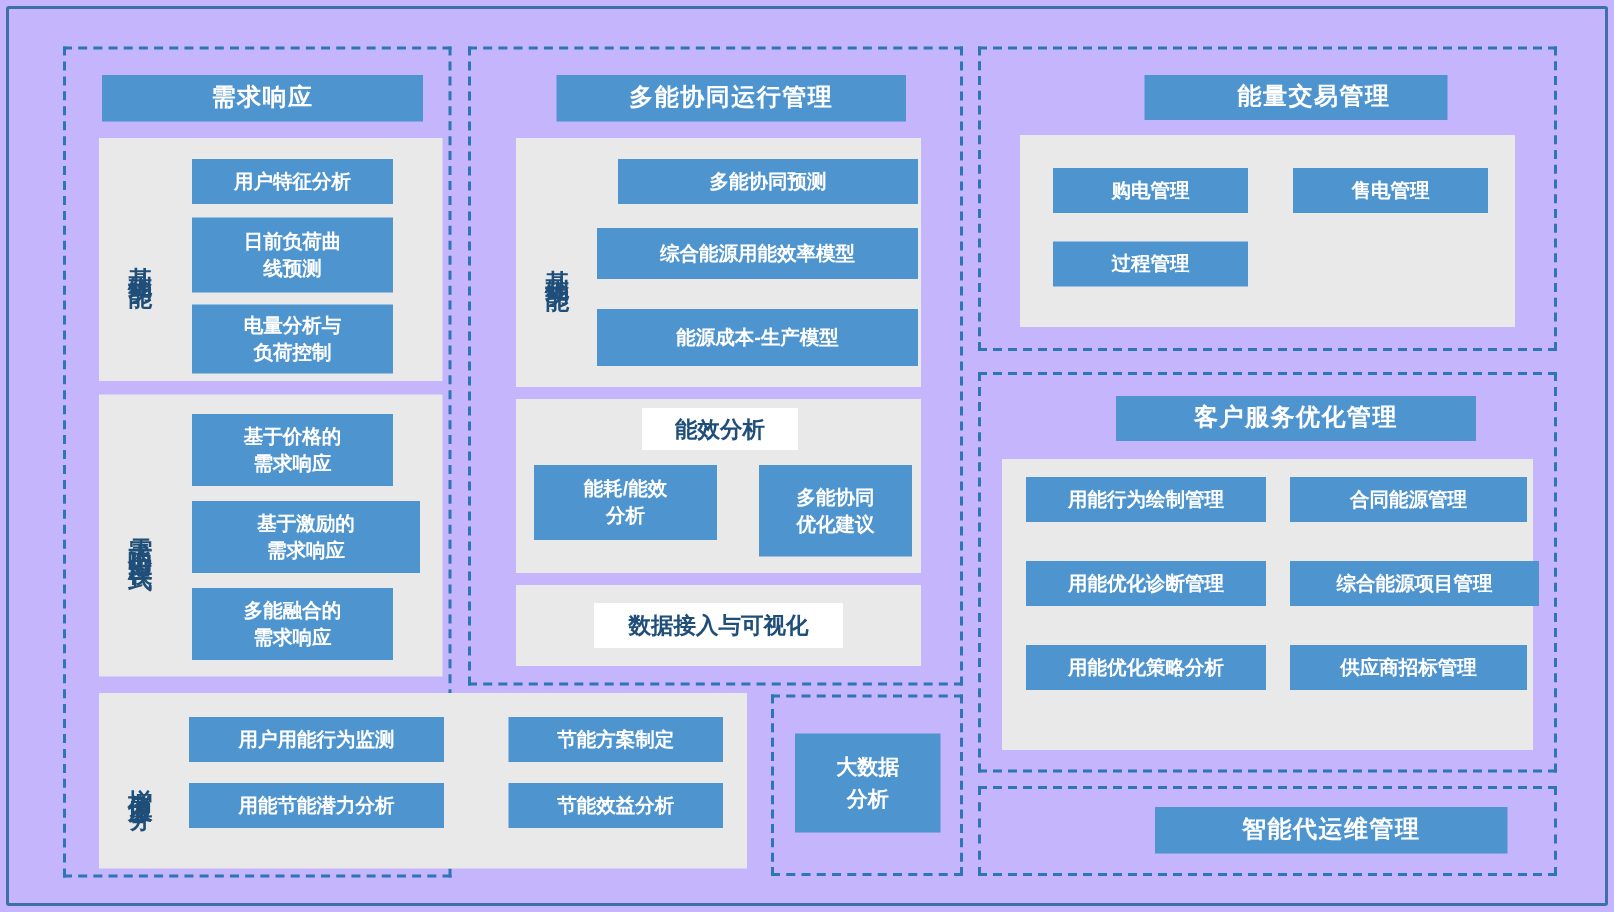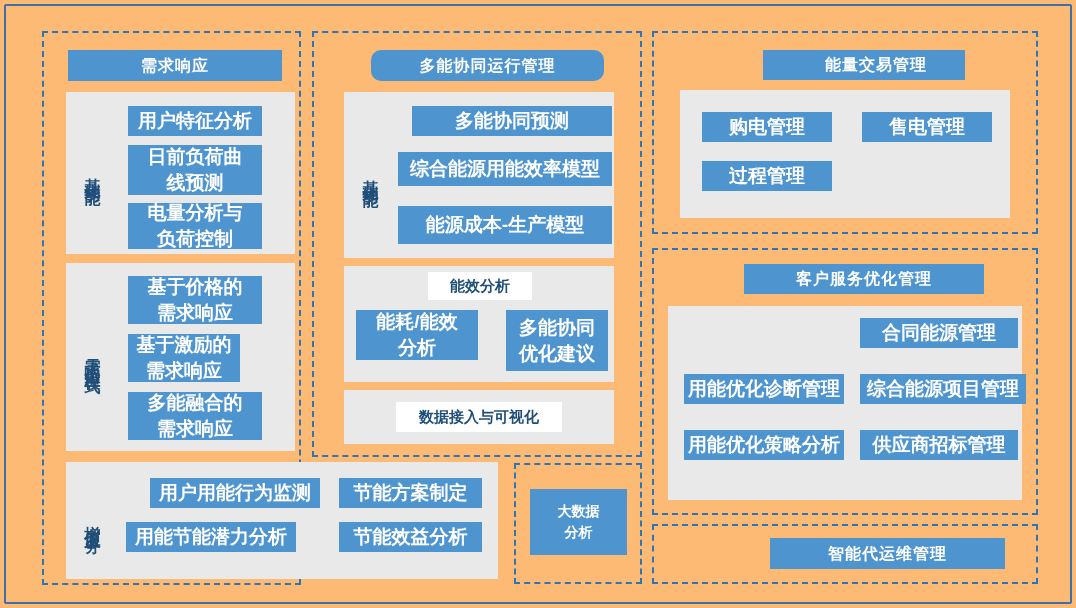--- a/index.html
+++ b/index.html
@@ -1,21 +1,21 @@
 <!DOCTYPE html>
 <html><head>
 <meta charset="utf-8">
 <style>
   * { margin: 0; padding: 0; box-sizing: border-box; }
   html, body { background: #ffffff; font-family: "Liberation Sans", sans-serif; }
   .canvas {
     position: relative;
     width: 1076px;
     height: 608px;
-    background: #fdba74;
+    background: #c4b5fd;
     overflow: hidden;
   }
   .frame {
     position: absolute;
     inset: 4px;
     border: 2px solid #3E6FA6;
     border-radius: 2px;
   }
   .panel {
     position: absolute;
@@ -24,21 +24,21 @@
   }
   .group {
     position: absolute;
     background: #E9E9E9;
   }
   .blue-box {
     position: absolute;
     background: #4E94CF;
     color: #ffffff;
     font-weight: bold;
-    font-size: 19px;
+    font-size: 13px;
     line-height: 1.35;
     display: flex;
     align-items: center;
     justify-content: center;
     text-align: center;
     white-space: pre-line;
   }
   .sec-title { font-size: 16px; letter-spacing: 1px; }
   .vlabel {
     position: absolute;
@@ -93,32 +93,32 @@
   <div class="vlabel" style="left:74px; top:92px; width:36px; height:162px;">基础功能</div>
   <div class="blue-box" style="left:128px; top:106px; width:134px; height:30px;">用户特征分析</div>
   <div class="blue-box" style="left:128px; top:145px; width:134px; height:50px;">日前负荷曲
 线预测</div>
   <div class="blue-box" style="left:128px; top:203px; width:134px; height:46px;">电量分析与
 负荷控制</div>
 
   <div class="vlabel" style="left:74px; top:263px; width:36px; height:188px;">需求响应模式</div>
   <div class="blue-box" style="left:128px; top:276px; width:134px; height:48px;">基于价格的
 需求响应</div>
-  <div class="blue-box" style="left:128px; top:334px; width:112px; height:48px;">基于激励的
+  <div class="blue-box" style="left:128px; top:334px; width:152px; height:48px;">基于激励的
 需求响应</div>
   <div class="blue-box" style="left:128px; top:392px; width:134px; height:48px;">多能融合的
 需求响应</div>
 
   <div class="vlabel" style="left:74px; top:462px; width:36px; height:117px;">增值服务</div>
-  <div class="blue-box" style="left:126px; top:478px; width:170px; height:30px;margin-left:24px;">用户用能行为监测</div>
+  <div class="blue-box" style="left:126px; top:478px; width:170px; height:30px;">用户用能行为监测</div>
   <div class="blue-box" style="left:126px; top:522px; width:170px; height:30px;">用能节能潜力分析</div>
   <div class="blue-box" style="left:339px; top:478px; width:143px; height:30px;">节能方案制定</div>
   <div class="blue-box" style="left:339px; top:522px; width:143px; height:30px;">节能效益分析</div>
 
-  <div class="blue-box sec-title" style="left:371px; top:50px; width:233px; height:31px;border-radius:10px;">多能协同运行管理</div>
+  <div class="blue-box sec-title" style="left:371px; top:50px; width:233px; height:31px;">多能协同运行管理</div>
 
   <div class="vlabel" style="left:352px; top:92px; width:36px; height:166px;">基础功能</div>
   <div class="blue-box" style="left:412px; top:106px; width:200px; height:30px;">多能协同预测</div>
   <div class="blue-box" style="left:398px; top:152px; width:214px; height:34px;">综合能源用能效率模型</div>
   <div class="blue-box" style="left:398px; top:206px; width:214px; height:38px;">能源成本-生产模型</div>
 
   <div class="white-box" style="left:428px; top:272px; width:104px; height:28px;">能效分析</div>
   <div class="blue-box" style="left:356px; top:310px; width:122px; height:50px;">能耗/能效
 分析</div>
   <div class="blue-box" style="left:506px; top:310px; width:102px; height:61px;">多能协同
@@ -128,20 +128,21 @@
 
   <div class="blue-box big-data-box" style="left:530px; top:489px; width:97px; height:66px;">大数据
 分析</div>
 
   <div class="blue-box sec-title" style="left:763px; top:50px; width:202px; height:30px;padding-left:24px;">能量交易管理</div>
   <div class="blue-box" style="left:702px; top:112px; width:130px; height:30px;">购电管理</div>
   <div class="blue-box" style="left:862px; top:112px; width:130px; height:30px;">售电管理</div>
   <div class="blue-box" style="left:702px; top:161px; width:130px; height:30px;">过程管理</div>
 
   <div class="blue-box sec-title" style="left:744px; top:264px; width:240px; height:30px;">客户服务优化管理</div>
+  <div class="blue-box" style="left:684px; top:318px; width:160px; height:30px;">用能行为绘制管理</div>
   <div class="blue-box" style="left:860px; top:318px; width:158px; height:30px;">合同能源管理</div>
   <div class="blue-box" style="left:684px; top:374px; width:160px; height:30px;">用能优化诊断管理</div>
   <div class="blue-box" style="left:860px; top:374px; width:166px; height:30px;">综合能源项目管理</div>
   <div class="blue-box" style="left:684px; top:430px; width:160px; height:30px;">用能优化策略分析</div>
   <div class="blue-box" style="left:860px; top:430px; width:158px; height:30px;">供应商招标管理</div>
 
   <div class="blue-box sec-title" style="left:770px; top:538px; width:235px; height:31px;">智能代运维管理</div>
 </div>
 
 </body></html>

